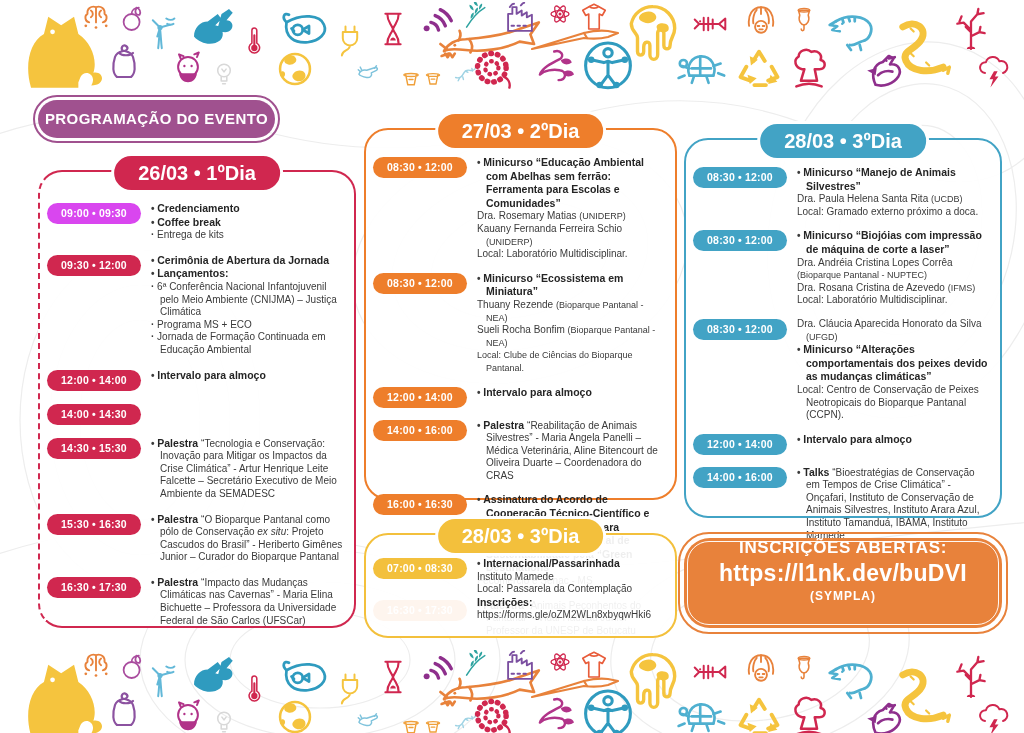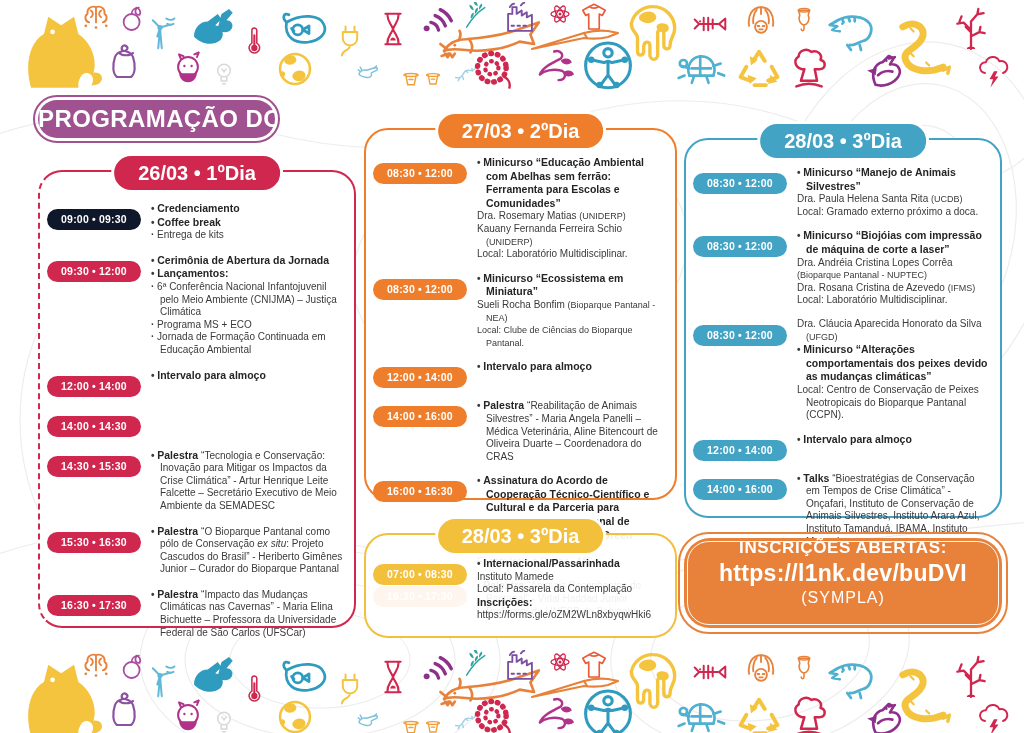--- a/index.html
+++ b/index.html
@@ -10,21 +10,21 @@
   }
   .contours{position:absolute; inset:0; z-index:0;}
   .band{position:absolute; left:0; width:1024px; height:95px; z-index:1;}
   .band-top{top:2px;}
   .band-bottom{top:650px;}
   .doodle{position:absolute; display:block;}
   .doodle svg{width:100%; height:100%; display:block;}
 
   .header-pill{
     position:absolute; left:38px; top:100px; width:237px; height:38px; z-index:3;
-    border-radius:22px; color:#fff; font-weight:bold; font-size:24px;
+    border-radius:22px; color:#fff; font-weight:bold; font-size:15px;
     letter-spacing:.4px; text-align:center; line-height:38px; white-space:nowrap;
   }
   .header-pill::after{
     content:""; position:absolute; inset:-5px; border-radius:26px;
     border:2px solid; border-color:inherit; pointer-events:none;
   }
 
   .day-box{
     position:absolute; z-index:2; background:rgba(255,255,255,.92);
     border:2px solid; border-radius:24px; box-sizing:border-box;
@@ -41,21 +41,21 @@
     color:#fff; font-weight:bold; font-size:20px; white-space:nowrap;
     border:3px solid #fff; z-index:4;
   }
   .entries{padding:26px 10px 6px 7px; display:flex; flex-direction:column; gap:11px;}
   #day1 .entries{gap:12px; padding-top:30px;}
   #day4 .entries{padding-top:22px;}
   .entry{display:flex; align-items:flex-start;}
   .time-badge{
     flex:0 0 94px; height:21px; line-height:21px; border-radius:12px;
     color:#fff; font-weight:bold; font-size:10.5px; text-align:center;
-    letter-spacing:.2px; margin-top:7px; white-space:nowrap;
+    letter-spacing:.2px; margin-top:1px; white-space:nowrap;
   }
   .entry-text{flex:1; margin-left:10px; font-size:10px; line-height:1.26; color:#3a3a3a;}
   .para{padding-left:9px; text-indent:-9px;}
   .para .bullet{font-weight:bold;}
   .seg-b{font-weight:bold; color:#252525; font-size:10.5px;}
   .seg-i{font-style:italic;text-align:right;}
   .seg-sm{font-size:9px;}
   .seg-link{text-decoration:none; color:inherit; cursor:pointer;}
 
   .reg-box{
@@ -66,21 +66,21 @@
   .reg-box::before{
     content:""; position:absolute; inset:3px; border-radius:22px;
     border:1.5px solid rgba(255,255,255,.95); pointer-events:none;
   }
   .reg-box::after{
     content:""; position:absolute; inset:-6px; border-radius:31px;
     border:2px solid; border-color:inherit; pointer-events:none;
   }
   .reg-title{font-weight:bold; font-size:17px; letter-spacing:.6px;}
   .reg-url{font-weight:bold; font-size:23px; letter-spacing:.3px;}
-  .reg-note{font-size:16px; letter-spacing:1px;}
+  .reg-note{font-size:12px; letter-spacing:1px;font-weight:bold;}
 </style>
 </head>
 <body>
 
 <div class="poster">
 
   <svg class="contours" viewBox="0 0 1024 733" fill="none" stroke="#ededed" stroke-width="1.2">
     <ellipse cx="140" cy="420" rx="120" ry="170"></ellipse>
       <ellipse cx="140" cy="420" rx="90" ry="135"></ellipse>
       <ellipse cx="140" cy="420" rx="60" ry="100"></ellipse>
@@ -779,21 +779,21 @@
     </div>
 
   <div class="header-pill" id="header-pill" style="background: rgb(160, 81, 143); border-color: rgb(160, 81, 143);">
     <span>PROGRAMAÇÃO DO EVENTO</span>
   </div>
 
   <section class="day-box dashed-left" id="day1" style="border-color: rgb(208, 39, 79);">
     <div class="day-pill" style="background: rgb(208, 39, 79);"><span>26/03 • 1ºDia</span></div>
     <div class="entries">
         <div class="entry">
-          <span class="time-badge" style="background: #0f172a;">09:00 • 09:30</span>
+          <span class="time-badge" style="background: #d946ef;">09:00 • 09:30</span>
           <div class="entry-text">
             <div class="para"><span class="bullet">• </span><span class="seg-b ">Credenciamento</span></div>
             <div class="para"><span class="bullet">• </span><span class="seg-b ">Coffee break</span></div>
             <div class="para"><span class="bullet">· </span><span class="">Entrega de kits</span></div>
           </div>
         </div>
         <div class="entry">
           <span class="time-badge" style="background: rgb(208, 39, 79);">09:30 • 12:00</span>
           <div class="entry-text">
             <div class="para"><span class="bullet">• </span><span class="seg-b ">Cerimônia de Abertura da Jornada</span></div>
@@ -842,20 +842,21 @@
             <div class="para"><span class="bullet">• </span><span class="seg-b ">Minicurso “Educação Ambiental com Abelhas sem ferrão: Ferramenta para Escolas e Comunidades”</span></div>
             <div class="para"><span class="">Dra. Rosemary Matias </span><span class="seg-sm ">(UNIDERP)</span></div>
             <div class="para"><span class="">Kauany Fernanda Ferreira Schio </span><span class="seg-sm ">(UNIDERP)</span></div>
             <div class="para"><span class="">Local: Laboratório Multidisciplinar.</span></div>
           </div>
         </div>
         <div class="entry">
           <span class="time-badge" style="background: rgb(238, 126, 43);">08:30 • 12:00</span>
           <div class="entry-text">
             <div class="para"><span class="bullet">• </span><span class="seg-b ">Minicurso “Ecossistema em Miniatura”</span></div>
+            <div class="para"><span class="">Thuany Rezende </span><span class="seg-sm ">(Bioparque Pantanal - NEA)</span></div>
             <div class="para"><span class="">Sueli Rocha Bonfim </span><span class="seg-sm ">(Bioparque Pantanal - NEA)</span></div>
             <div class="para"><span class="seg-sm ">Local: Clube de Ciências do Bioparque Pantanal.</span></div>
           </div>
         </div>
         <div class="entry">
           <span class="time-badge" style="background: rgb(238, 126, 43);">12:00 • 14:00</span>
           <div class="entry-text">
             <div class="para"><span class="bullet">• </span><span class="seg-b ">Intervalo para almoço</span></div>
           </div>
         </div>

